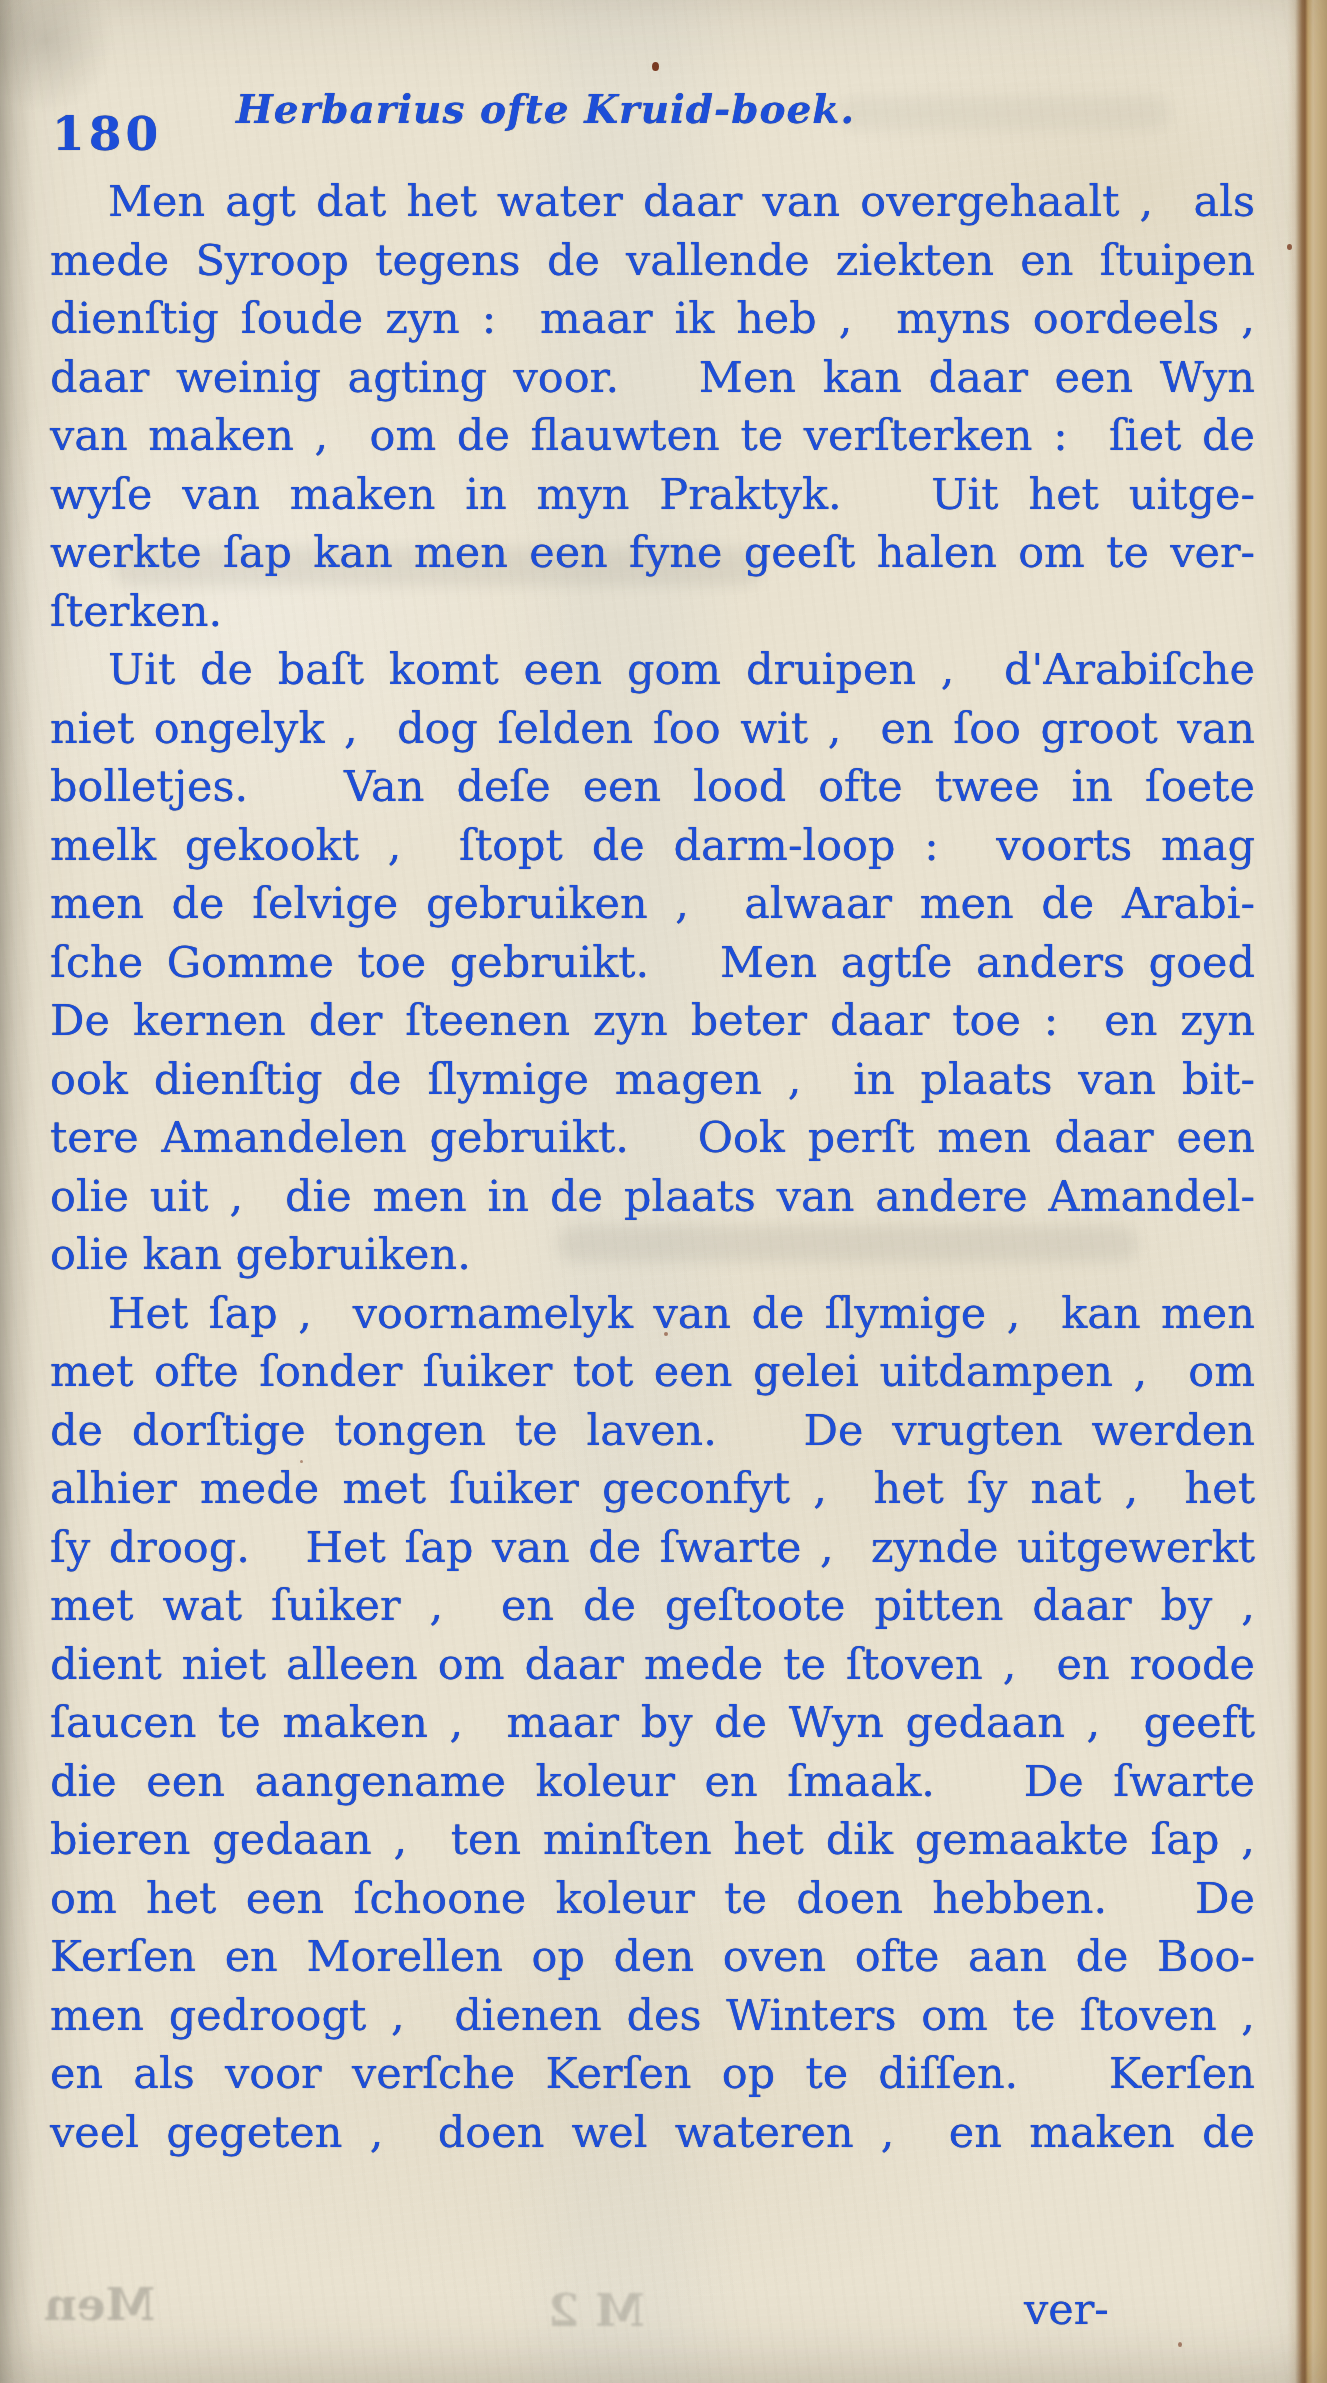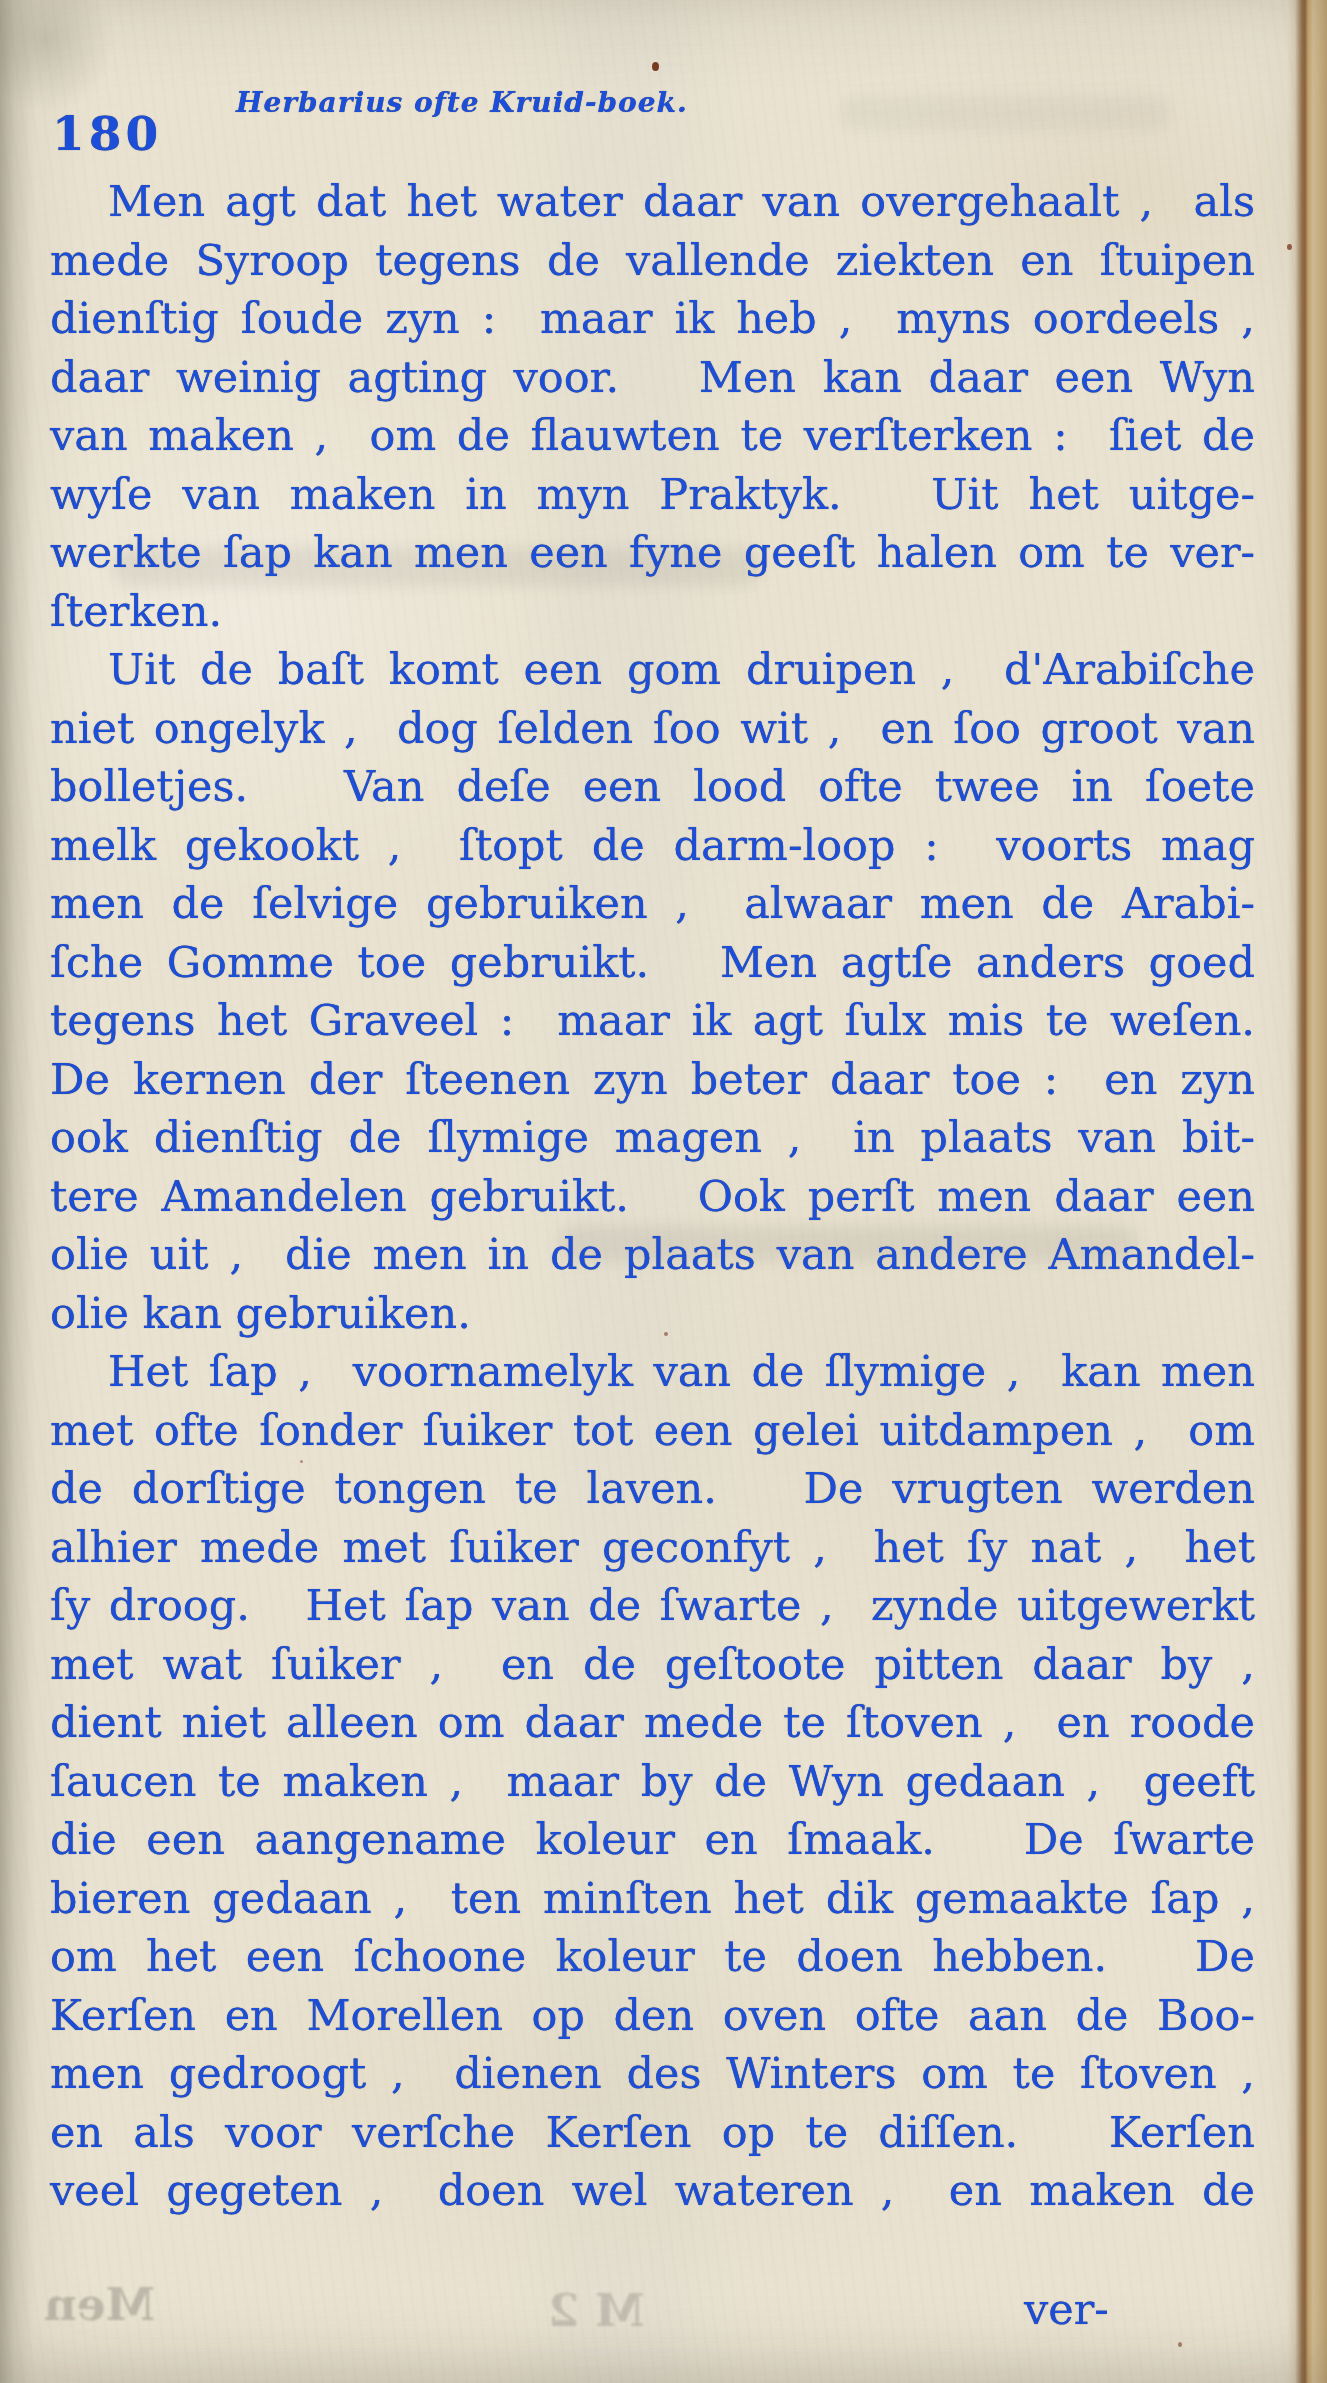--- a/index.html
+++ b/index.html
@@ -46,21 +46,21 @@
       #d3b888 34px,
       #c7ab7c 40px);
   }
   .ink{color:#1d4ed8;text-shadow:0 0 .8px rgba(34,31,26,.75);}
   .page-number{
     position:absolute;left:52px;top:106px;
     font-size:47px;font-weight:700;letter-spacing:4px;
   }
   .running-title{
     position:absolute;left:236px;top:86px;
-    font-size:28px;font-style:italic;font-weight:700;letter-spacing:1px;
+    font-size:39px;font-style:italic;font-weight:700;letter-spacing:1px;
     white-space:nowrap;
   }
   .text-block{
     position:absolute;left:50px;top:172px;width:1205px;
     font-size:43px;line-height:58.5px;
   }
   .line{
     white-space:pre-wrap;
     text-align:justify;
     text-align-last:justify;
@@ -113,21 +113,20 @@
     <div class="line">van maken ,  om de flauwten te verſterken :  ſiet de</div>
     <div class="line">wyſe van maken in myn Praktyk.   Uit het uitge-</div>
     <div class="line">werkte ſap kan men een fyne geeſt halen om te ver-</div>
     <div class="line flush">ſterken.</div>
     <div class="line indent">Uit de baſt komt een gom druipen ,  d'Arabiſche</div>
     <div class="line">niet ongelyk ,  dog ſelden ſoo wit ,  en ſoo groot van</div>
     <div class="line">bolletjes.   Van deſe een lood ofte twee in ſoete</div>
     <div class="line">melk gekookt ,  ſtopt de darm-loop :  voorts mag</div>
     <div class="line">men de ſelvige gebruiken ,  alwaar men de Arabi-</div>
     <div class="line">ſche Gomme toe gebruikt.   Men agtſe anders goed</div>
-    <div class="line">tegens het Graveel :  maar ik agt ſulx mis te weſen.</div>
     <div class="line">De kernen der ſteenen zyn beter daar toe :  en zyn</div>
     <div class="line">ook dienſtig de ſlymige magen ,  in plaats van bit-</div>
     <div class="line">tere Amandelen gebruikt.   Ook perſt men daar een</div>
     <div class="line">olie uit ,  die men in de plaats van andere Amandel-</div>
     <div class="line flush">olie kan gebruiken.</div>
     <div class="line indent">Het ſap ,  voornamelyk van de ſlymige ,  kan men</div>
     <div class="line">met ofte ſonder ſuiker tot een gelei uitdampen ,  om</div>
     <div class="line">de dorſtige tongen te laven.   De vrugten werden</div>
     <div class="line">alhier mede met ſuiker geconfyt ,  het ſy nat ,  het</div>
     <div class="line">ſy droog.   Het ſap van de ſwarte ,  zynde uitgewerkt</div>

